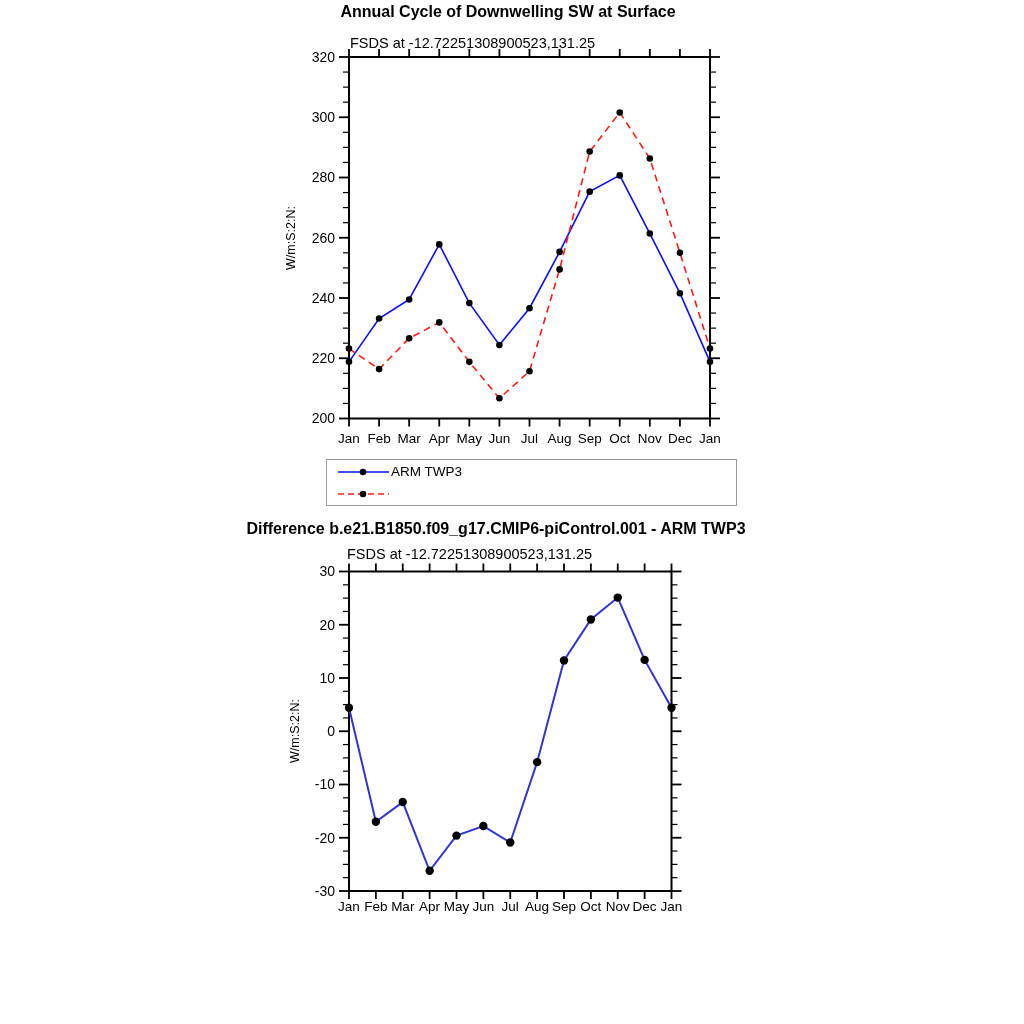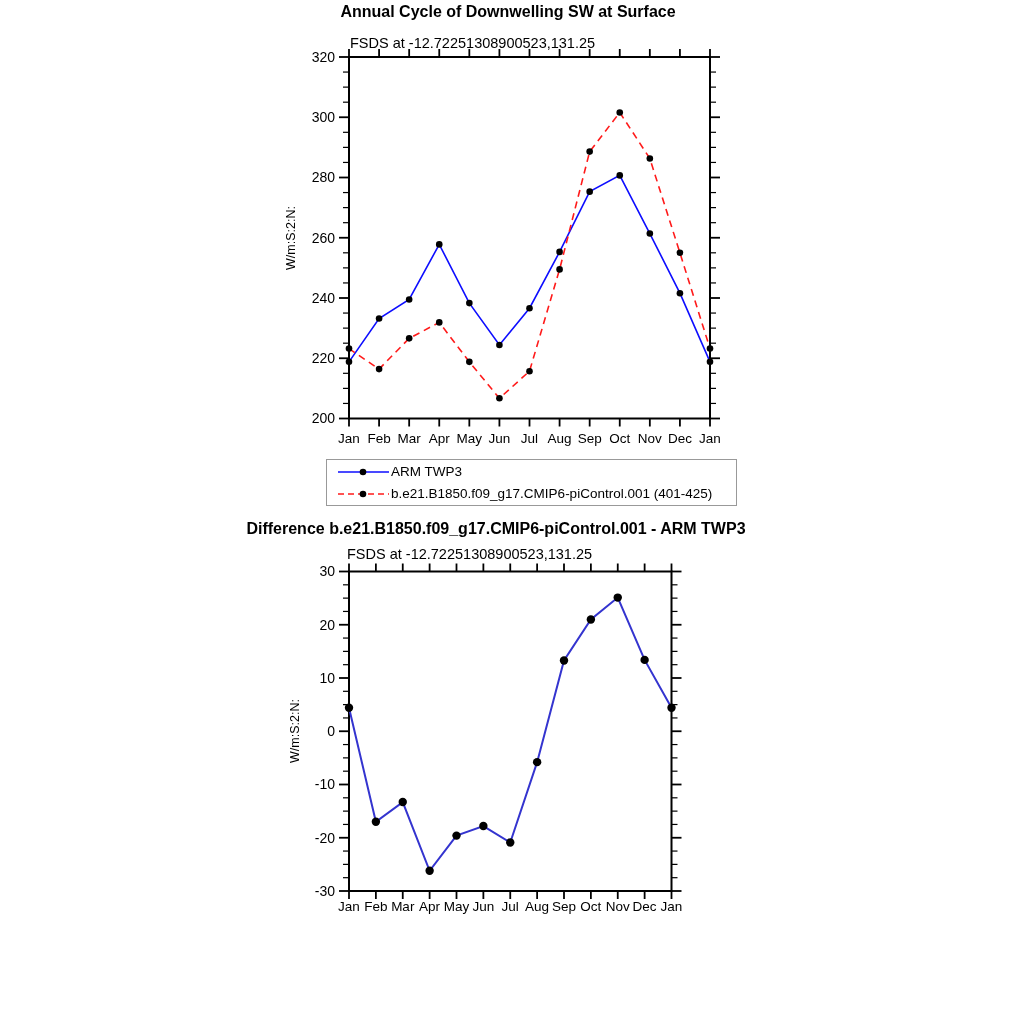--- a/index.html
+++ b/index.html
@@ -289,17 +289,16 @@
           <line x1="2" y1="7" x2="53" y2="7" stroke="#0d0dff" stroke-width="1.6"></line>
           <circle cx="27" cy="7" r="3.3" fill="#000000"></circle>
         </svg>
         <span class="legend-label">ARM TWP3</span>
       </div>
       <div class="legend-row">
         <svg width="55" height="14">
           <line x1="2" y1="7" x2="53" y2="7" stroke="#ff1a1a" stroke-width="1.6" stroke-dasharray="6 4"></line>
           <circle cx="27" cy="7" r="3.3" fill="#000000"></circle>
         </svg>
-        <span class="legend-label">b.e21.B1850.f09_g17.CMIP6-piControl.001 (401-425)</span>
       </div>
     </div>
 
 </div>
 
 </body></html>

